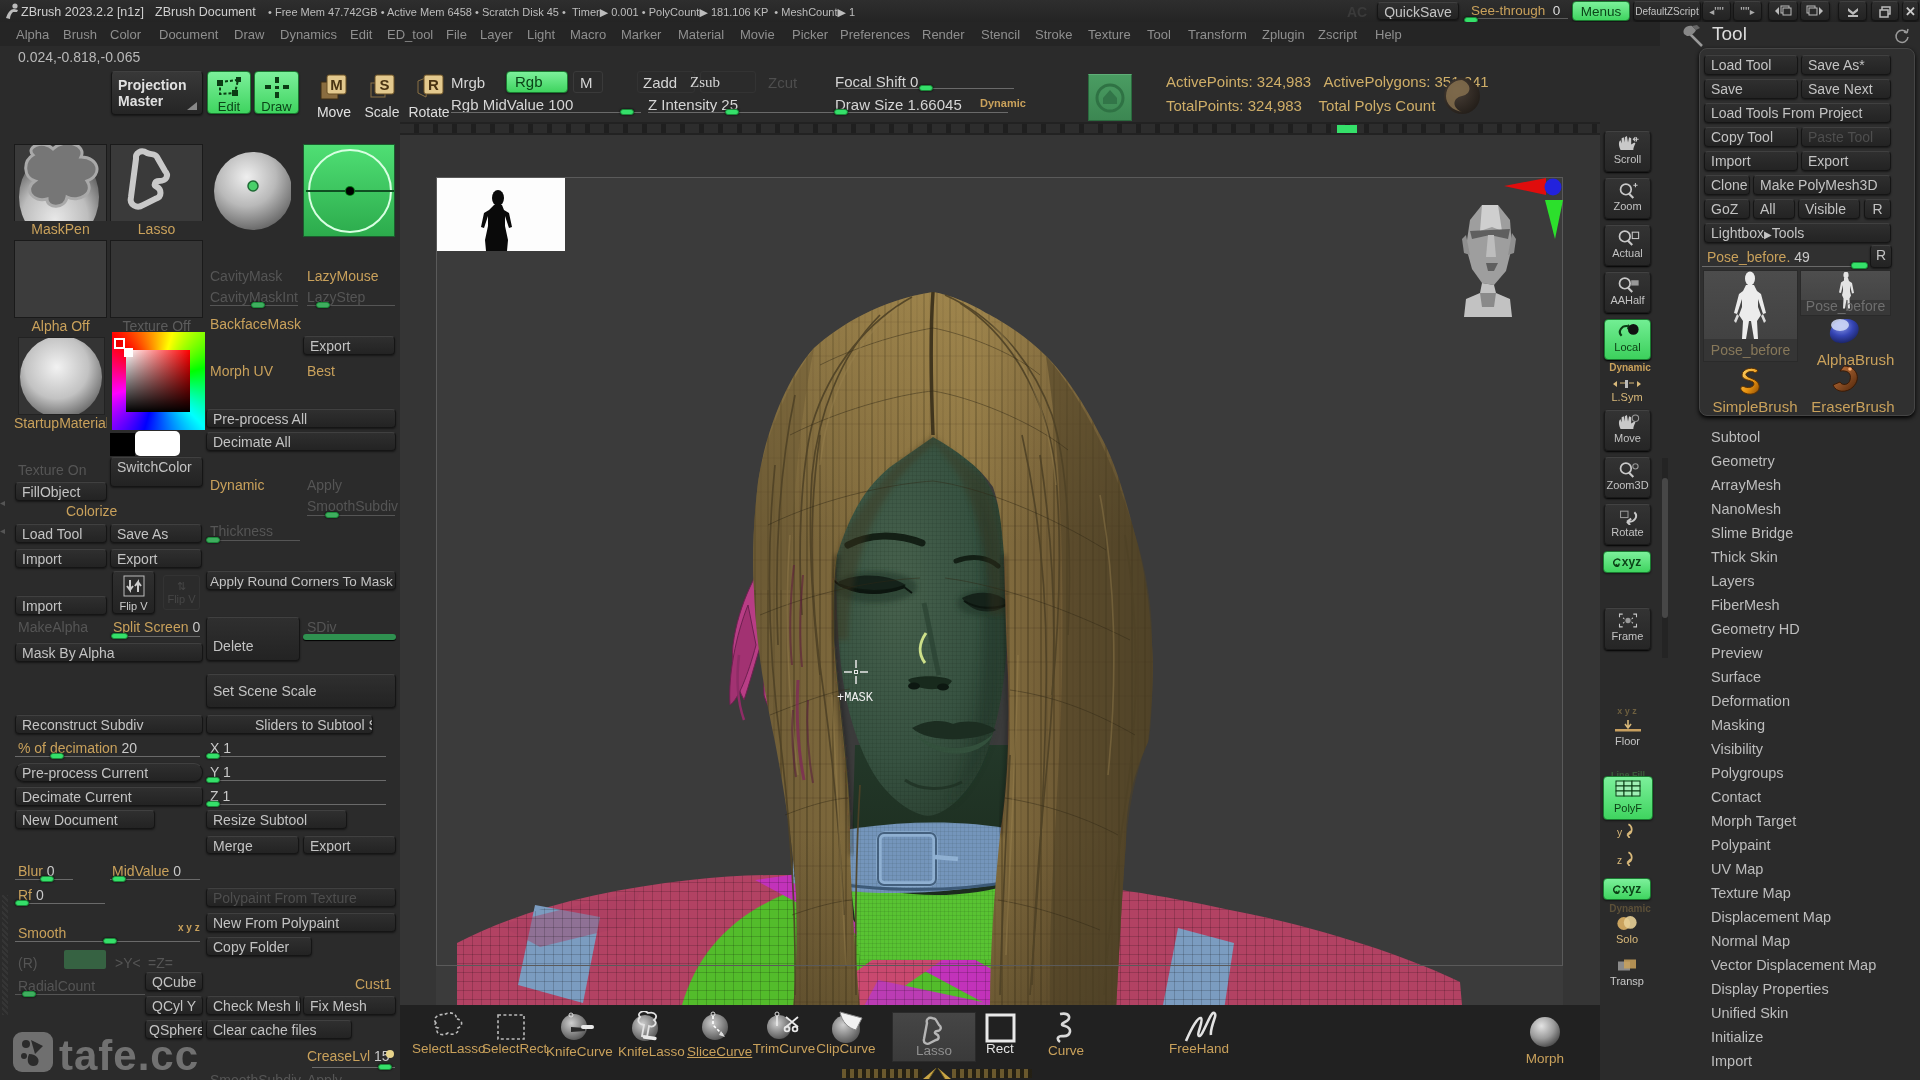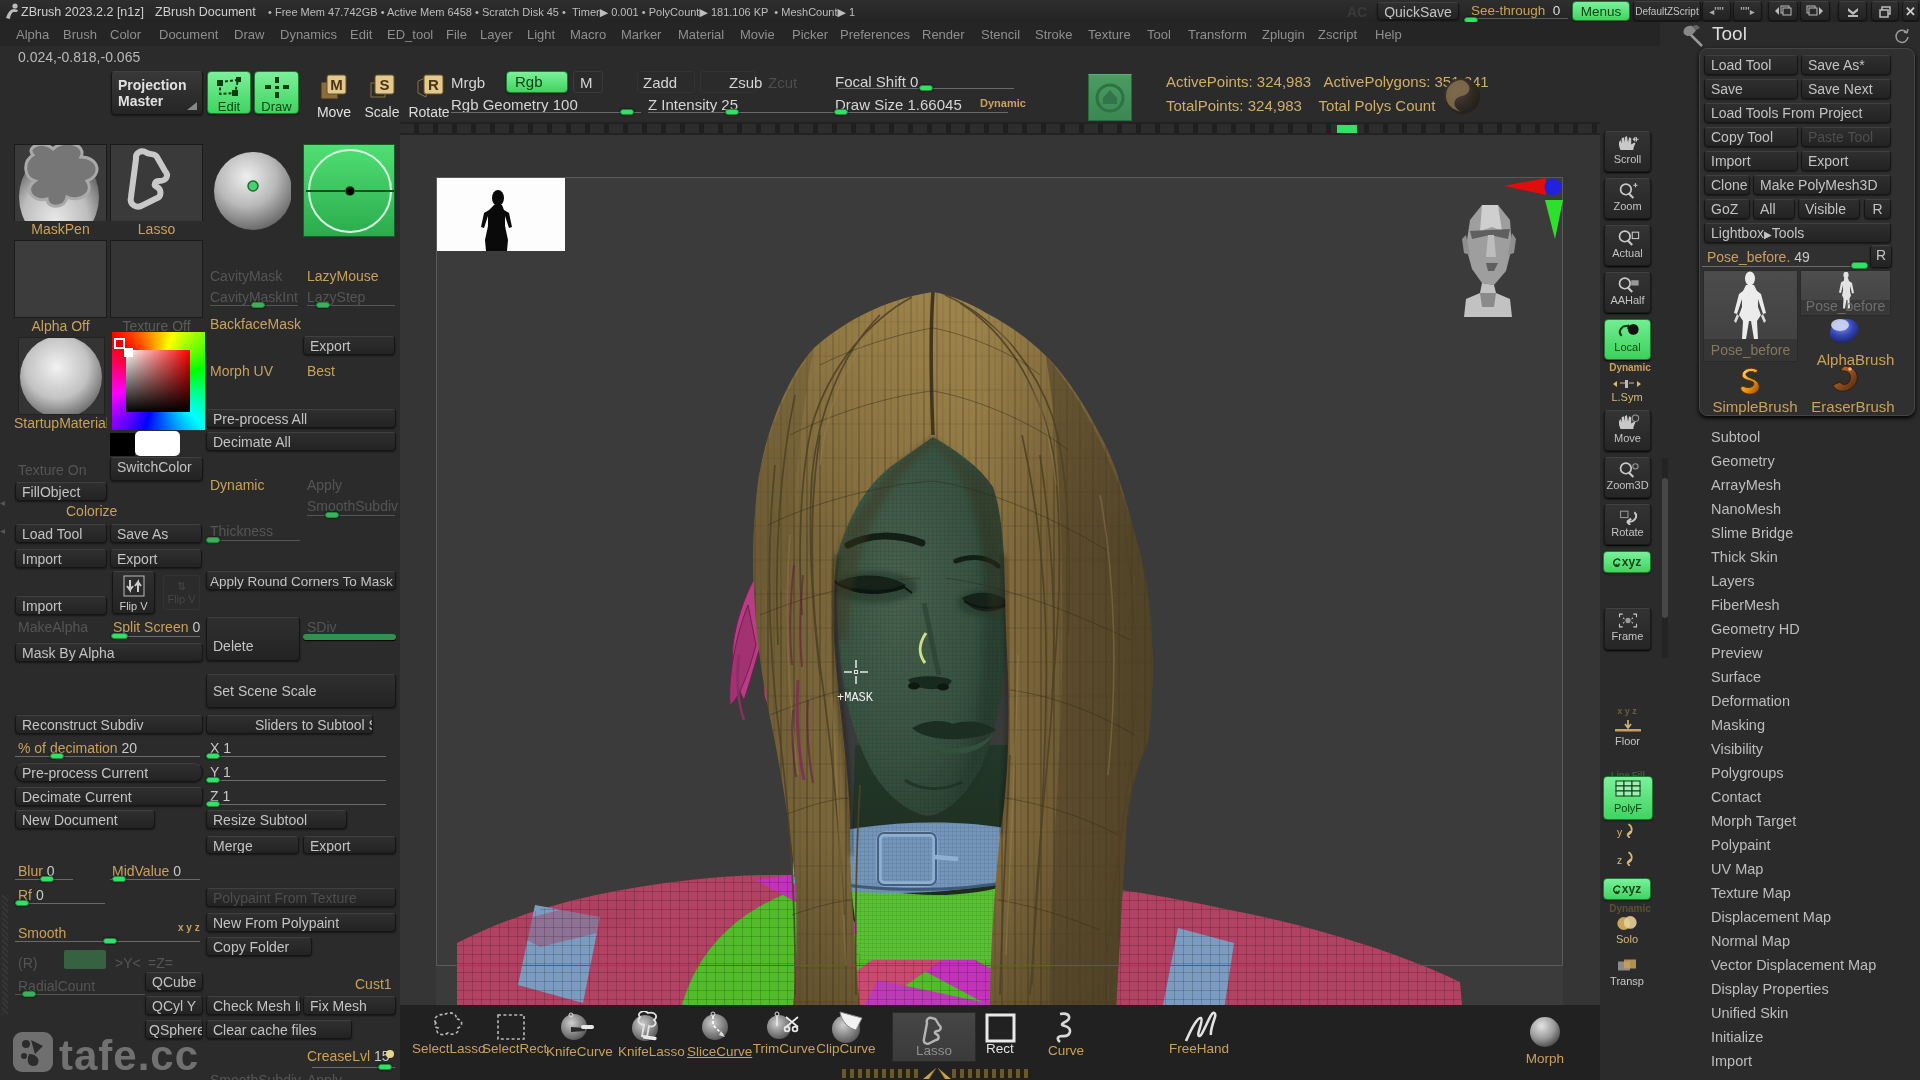--- a/index.html
+++ b/index.html
@@ -135,27 +135,27 @@
       <svg width="34" height="30" viewBox="0 0 34 30">
           <path d="M6 8 L16 4 L14 24 L6 20z" fill="none" stroke="#8a7144"></path>
           <rect x="12" y="2" width="19" height="19" rx="2" fill="#e3c98e" stroke="#6b5124"></rect>
           <text x="21.5" y="17" font-size="15" font-weight="bold" fill="#4a3413" text-anchor="middle" font-family="Liberation Sans">R</text>
         </svg>
       <div style="color:#ddd;font-size:14px;margin-top:-3px;">Rotate</div></div>
     <span class="lbl" style="left:451px;top:10px;color:#d5d5d5;font-size:15px;">Mrgb</span>
     <div class="gbtn" style="left:506px;top:7px;width:62px;height:22px;text-align:left;padding:1px 8px;font-size:15px;">Rgb</div>
     <div class="abs" style="left:573px;top:7px;width:30px;height:22px;border:1px solid #3a3a3a;border-radius:3px;"></div>
     <span class="lbl" style="left:580px;top:10px;color:#d5d5d5;font-size:15px;">M</span>
-    <span class="lbl" style="left:451px;top:32px;color:#d5d5d5;font-size:15px;">Rgb Geometry 100</span>
+    <span class="lbl" style="left:451px;top:32px;color:#d5d5d5;font-size:15px;">Rgb MidValue 100</span>
     <div class="sline" style="left:451px;top:48px;width:190px;"></div>
     <div class="pill" style="left:620px;top:45px;"></div>
     <div class="abs" style="left:637px;top:7px;width:58px;height:22px;border:1px solid #333;border-radius:3px;"></div>
     <span class="lbl" style="left:643px;top:10px;color:#d5d5d5;font-size:15px;">Zadd</span>
     <div class="abs" style="left:700px;top:7px;width:56px;height:22px;border:1px solid #333;border-radius:3px;"></div>
-    <span class="lbl" style="left:729px;top:10px;color:#d5d5d5;font-size:15px;">Zsub</span>
+    <span class="lbl" style="left:690px;top:10px;color:#d5d5d5;font-size:15px;font-family:Liberation Serif, serif;">Zsub</span>
     <span class="lbl" style="left:768px;top:10px;color:#4e4e4e;font-size:15px;">Zcut</span>
     <span class="lbl" style="left:648px;top:32px;color:#d5d5d5;font-size:15px;">Z Intensity 25</span>
     <div class="sline" style="left:648px;top:48px;width:190px;"></div>
     <div class="pill" style="left:725px;top:45px;"></div>
     <span class="lbl" style="left:835px;top:9px;color:#d5d5d5;font-size:15px;">Focal Shift 0</span>
     <div class="sline" style="left:838px;top:24px;width:176px;"></div>
     <div class="pill" style="left:919px;top:21px;"></div>
     <span class="lbl" style="left:835px;top:32px;color:#d5d5d5;font-size:15px;">Draw Size 1.66045</span>
     <div class="sline" style="left:838px;top:48px;width:170px;"></div>
     <div class="pill" style="left:834px;top:45px;"></div>
@@ -446,21 +446,21 @@
           </svg></div>
     <div class="tlabel" style="left:14px;top:280px;width:93px;height:16px;">StartupMaterial</div>
     <div class="abs" style="left:112px;top:197px;width:93px;height:98px;background:conic-gradient(from 315deg, #f00, #ff0 17%, #0f0 33%, #0ff 50%, #00f 67%, #f0f 83%, #f00);">
       <div class="abs" style="left:14px;top:18px;width:64px;height:62px;background:linear-gradient(to bottom,rgba(0,0,0,0) 0%,#000 100%),linear-gradient(to right,#fff,#f00);"></div>
       <div class="abs" style="left:2px;top:6px;width:11px;height:11px;border:2px solid #fff;background:#e00;"></div>
       <div class="abs" style="left:12px;top:16px;width:9px;height:9px;border:2px solid #fff;background:#fff;"></div>
     </div>
     <div class="abs" style="left:110px;top:298px;width:25px;height:23px;background:#000;"></div>
     <div class="abs" style="left:135px;top:296px;width:45px;height:25px;background:#fff;border-radius:5px;"></div>
     <span class="lbl dimt" style="left:18px;top:327px;">Texture On</span>
-    <div class="btn" style="left:110px;top:322px;width:93px;height:24px;">SwitchColor</div>
+    <div class="btn" style="left:110px;top:322px;width:93px;height:30px;">SwitchColor</div>
     <div class="btn" style="left:15px;top:347px;width:92px;height:19px;">FillObject</div>
     <span class="lbl tan" style="left:66px;top:368px;">Colorize</span>
     <div class="btn" style="left:15px;top:389px;width:92px;height:19px;">Load Tool</div>
     <div class="btn" style="left:110px;top:389px;width:92px;height:19px;">Save As</div>
     <div class="btn" style="left:15px;top:414px;width:92px;height:19px;">Import</div>
     <div class="btn" style="left:110px;top:414px;width:92px;height:19px;">Export</div>
     <div class="btn" style="left:15px;top:461px;width:92px;height:19px;">Import</div>
     <div class="btn" style="left:112px;top:436px;width:43px;height:43px;padding:0;text-align:center;">
       <svg width="24" height="24" viewBox="0 0 24 24" style="margin-top:2px">
             <rect x="2" y="2" width="20" height="20" fill="none" stroke="#bbb"></rect>

